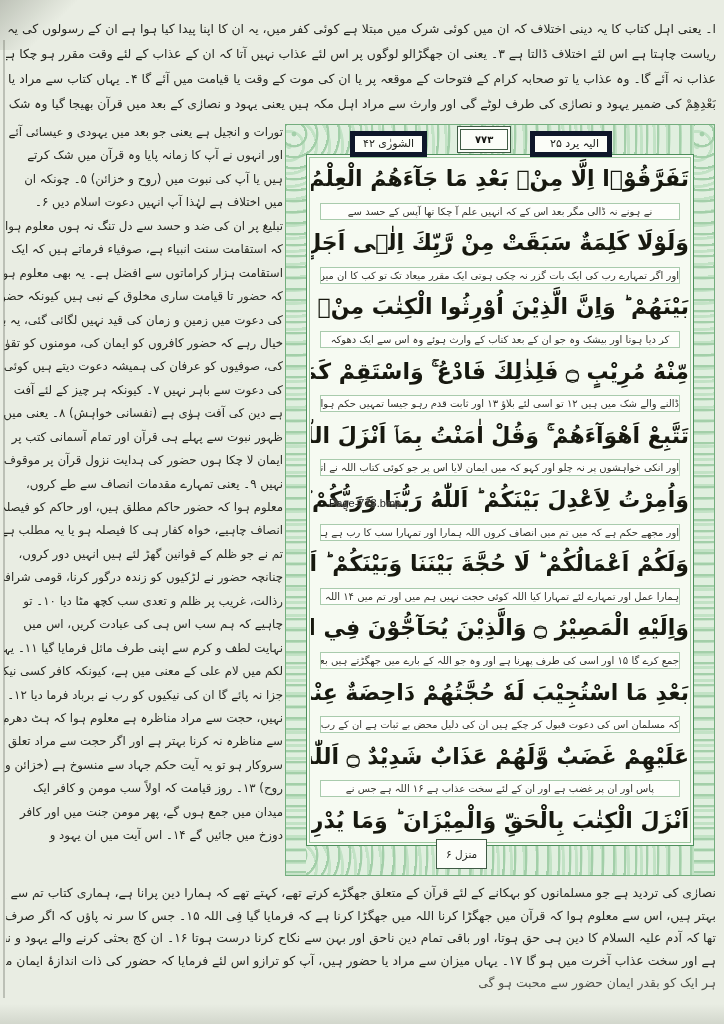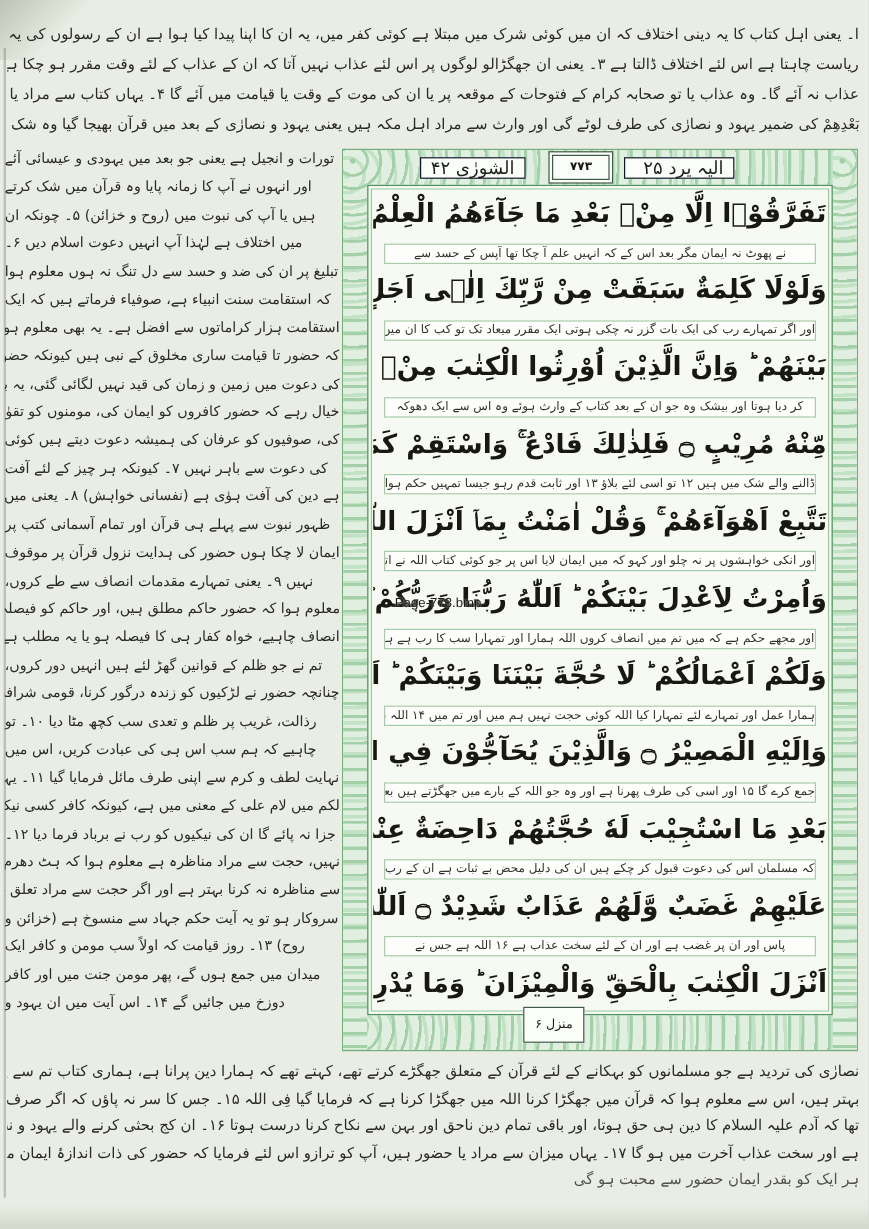--- a/index.html
+++ b/index.html
@@ -25,21 +25,21 @@
     white-space:nowrap;overflow:hidden;text-align:right;
     height:25px;line-height:25px;font-size:12.4px;color:#2a2b24;
   }
   .top-para{left:6px;right:8px;top:16px;}
   .bottom-para{left:6px;right:8px;top:882px;}
   .bottom-para .pline{height:22.5px;line-height:22.5px;}
   .bottom-para .pline:last-child{text-align:right;opacity:.8;}
 
   .left-col{left:4px;top:121px;width:279px;position:absolute;direction:rtl;}
   .left-col .cline{
-    white-space:nowrap;overflow:hidden;text-align:left;
+    white-space:nowrap;overflow:hidden;text-align:right;
     height:23.45px;line-height:23.45px;font-size:11.8px;color:#2a2b24;
   }
 
   
   .quran-box{
     position:absolute;left:285px;top:124px;width:430px;height:752px;
     border:1px solid #74ad7e;background:#e3f0e1;box-sizing:border-box;
   }
   .strip{position:absolute;
     background:
@@ -51,22 +51,22 @@
   .strip-bottom{left:0;right:0;bottom:0;height:29px;}
   .strip-left{left:0;top:0;bottom:0;width:20px;}
   .strip-right{right:0;top:0;bottom:0;width:20px;}
   .inner-frame{
     position:absolute;left:20px;right:20px;top:29px;bottom:29px;
     border:1.5px solid #4e8f5c;background:#f6faf2;
     box-shadow:inset 0 0 0 2px #f6faf2, inset 0 0 0 3px #9cc79e;
   }
   .hdr-label{
     position:absolute;top:6px;z-index:3;
-    background:#fbfdf8;border:1px solid #0f172a;color:#1d1f1a;
-    font-size:15px;line-height:14px;padding:1px 8px;direction:rtl;white-space:nowrap;
+    background:#fbfdf8;border:5px solid #0f172a;color:#1d1f1a;
+    font-size:11px;line-height:14px;padding:1px 8px;direction:rtl;white-space:nowrap;
   }
   .hdr-juz{right:102px;padding-left:15px;}
   .hdr-surah{left:64px;}
   .page-num-box{
     position:absolute;top:4px;left:50%;margin-left:-40px;z-index:3;
     background:#fbfdf8;border:1px solid #3f5a44;color:#141511;
     box-shadow:0 0 0 2px #fbfdf8, 0 0 0 3px #3f5a44;
     font-size:10px;font-weight:bold;line-height:17px;padding:1px 14px;direction:rtl;
   }
   .manzil-label{
@@ -149,21 +149,21 @@
     <div class="strip strip-left"></div>
     <div class="strip strip-right"></div>
 
     <div class="hdr-label hdr-juz">الیہ یرد ۲۵</div>
     <div class="page-num-box">۷۷۳</div>
     <div class="hdr-label hdr-surah">الشورٰی ۴۲</div>
 
     <div class="inner-frame"></div>
     <div class="qrows" id="quran-rows">
         <div class="aline">تَفَرَّقُوْۤا اِلَّا مِنْۢ بَعْدِ مَا جَآءَهُمُ الْعِلْمُ بَغْيًۢا بَيْنَهُمْ ؕ</div>
-        <div class="uline">نے پھوٹ نہ ایمان مگر بعد اس کے کہ انہیں علم آ چکا تھا آپس کے حسد سے</div>
+        <div class="uline">نے ہونے نہ ڈالی مگر بعد اس کے کہ انہیں علم آ چکا تھا آپس کے حسد سے</div>
         <div class="aline">وَلَوْلَا كَلِمَةٌ سَبَقَتْ مِنْ رَّبِّكَ اِلٰۤى اَجَلٍ مُّسَمًّى لَّقُضِيَ</div>
         <div class="uline">اور اگر تمہارے رب کی ایک بات گزر نہ چکی ہوتی ایک مقرر میعاد تک تو کب کا ان میں فیصلہ</div>
         <div class="aline">بَيْنَهُمْ ؕ وَاِنَّ الَّذِيْنَ اُوْرِثُوا الْكِتٰبَ مِنْۢ بَعْدِهِمْ لَفِيْ شَكٍّ</div>
         <div class="uline">کر دیا ہوتا اور بیشک وہ جو ان کے بعد کتاب کے وارث ہوئے وہ اس سے ایک دھوکہ</div>
         <div class="aline">مِّنْهُ مُرِيْبٍ ۝ فَلِذٰلِكَ فَادْعُ ۚ وَاسْتَقِمْ كَمَاۤ اُمِرْتَ ۚ وَلَا</div>
         <div class="uline">ڈالنے والے شک میں ہیں ۱۲ تو اسی لئے بلاؤ ۱۳ اور ثابت قدم رہو جیسا تمہیں حکم ہوا ہے</div>
         <div class="aline">تَتَّبِعْ اَهْوَآءَهُمْ ۚ وَقُلْ اٰمَنْتُ بِمَاۤ اَنْزَلَ اللّٰهُ مِنْ كِتٰبٍ ۚ</div>
         <div class="uline">اور انکی خواہشوں پر نہ چلو اور کہو کہ میں ایمان لایا اس پر جو کوئی کتاب اللہ نے اتاری</div>
         <div class="aline">وَاُمِرْتُ لِاَعْدِلَ بَيْنَكُمْ ؕ اَللّٰهُ رَبُّنَا وَرَبُّكُمْ ؕ لَنَاۤ اَعْمَالُنَا</div>
         <div class="uline">اور مجھے حکم ہے کہ میں تم میں انصاف کروں اللہ ہمارا اور تمہارا سب کا رب ہے ہمارے لئے</div>

